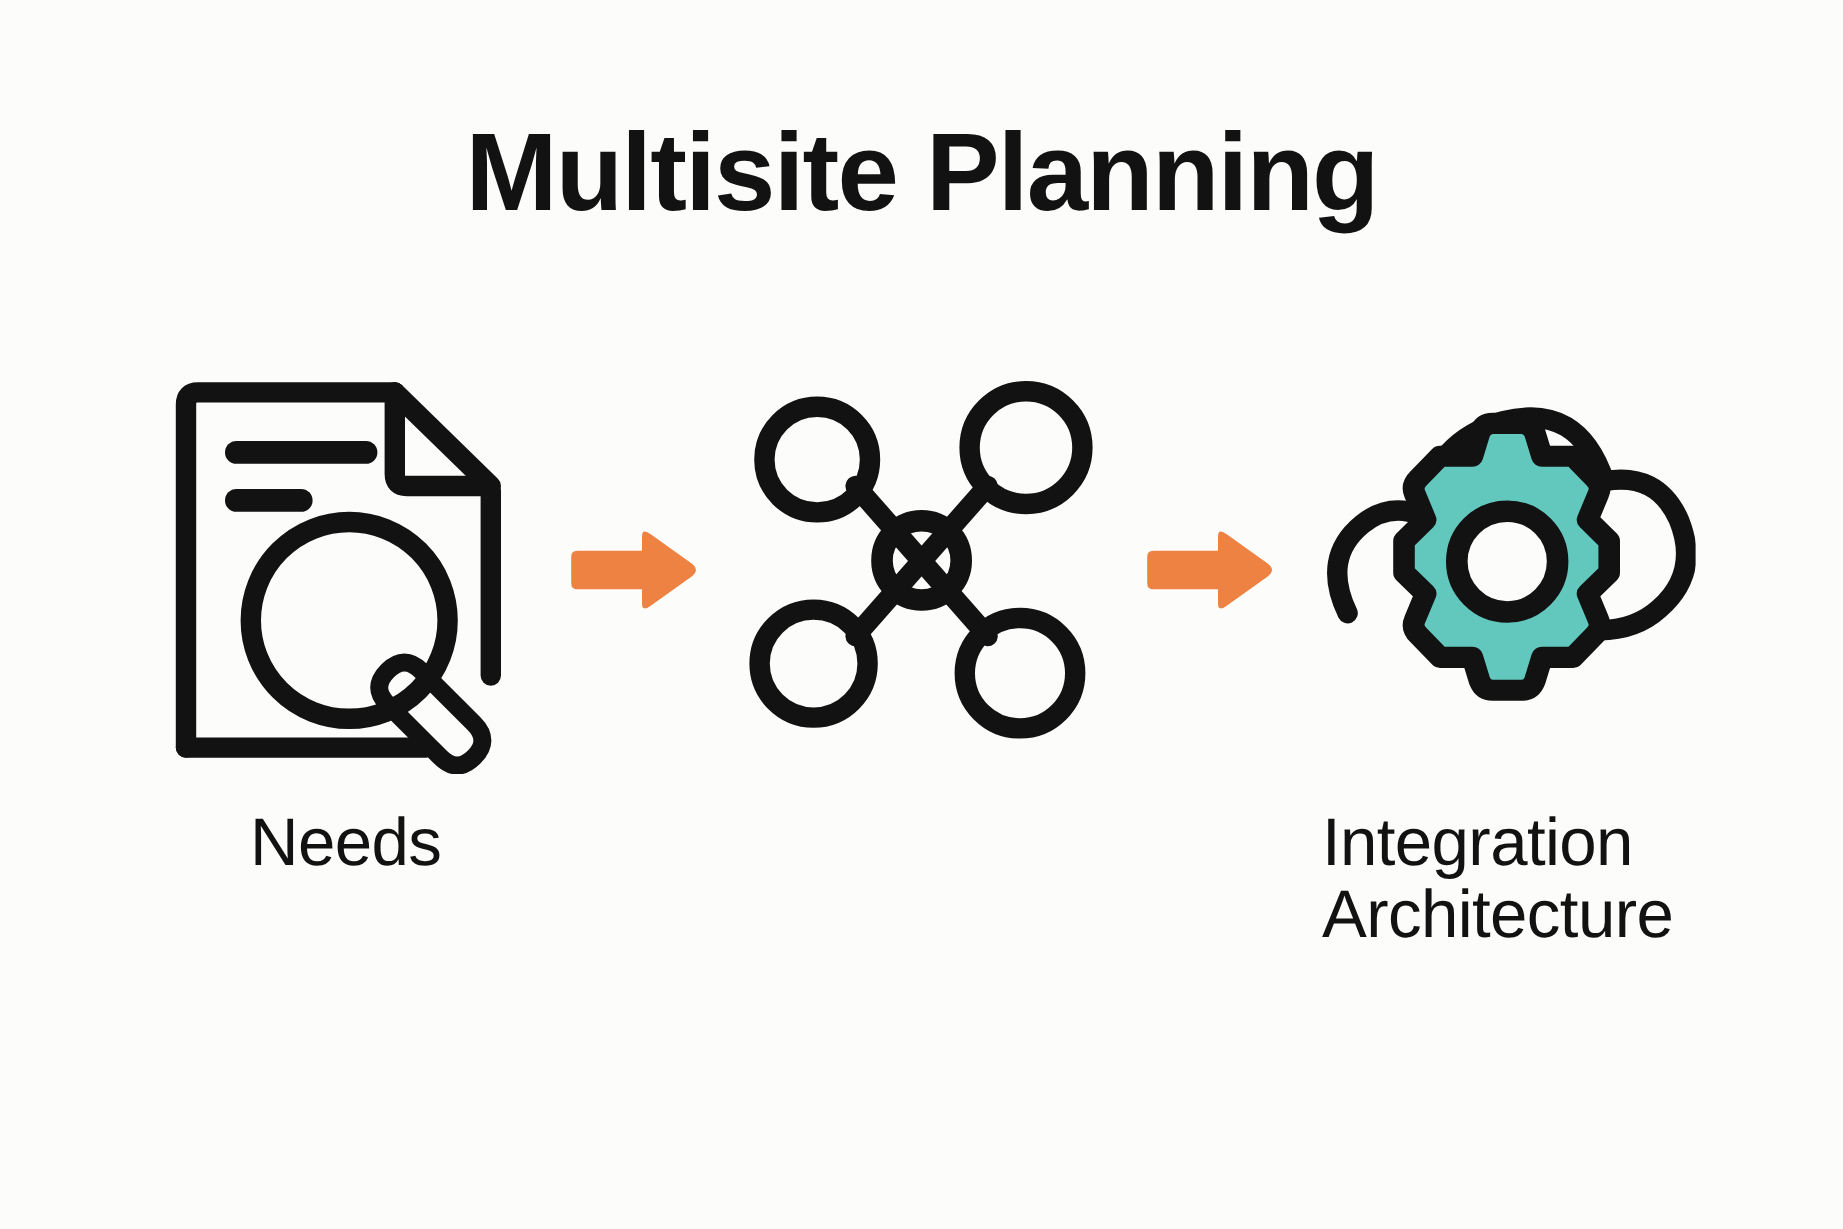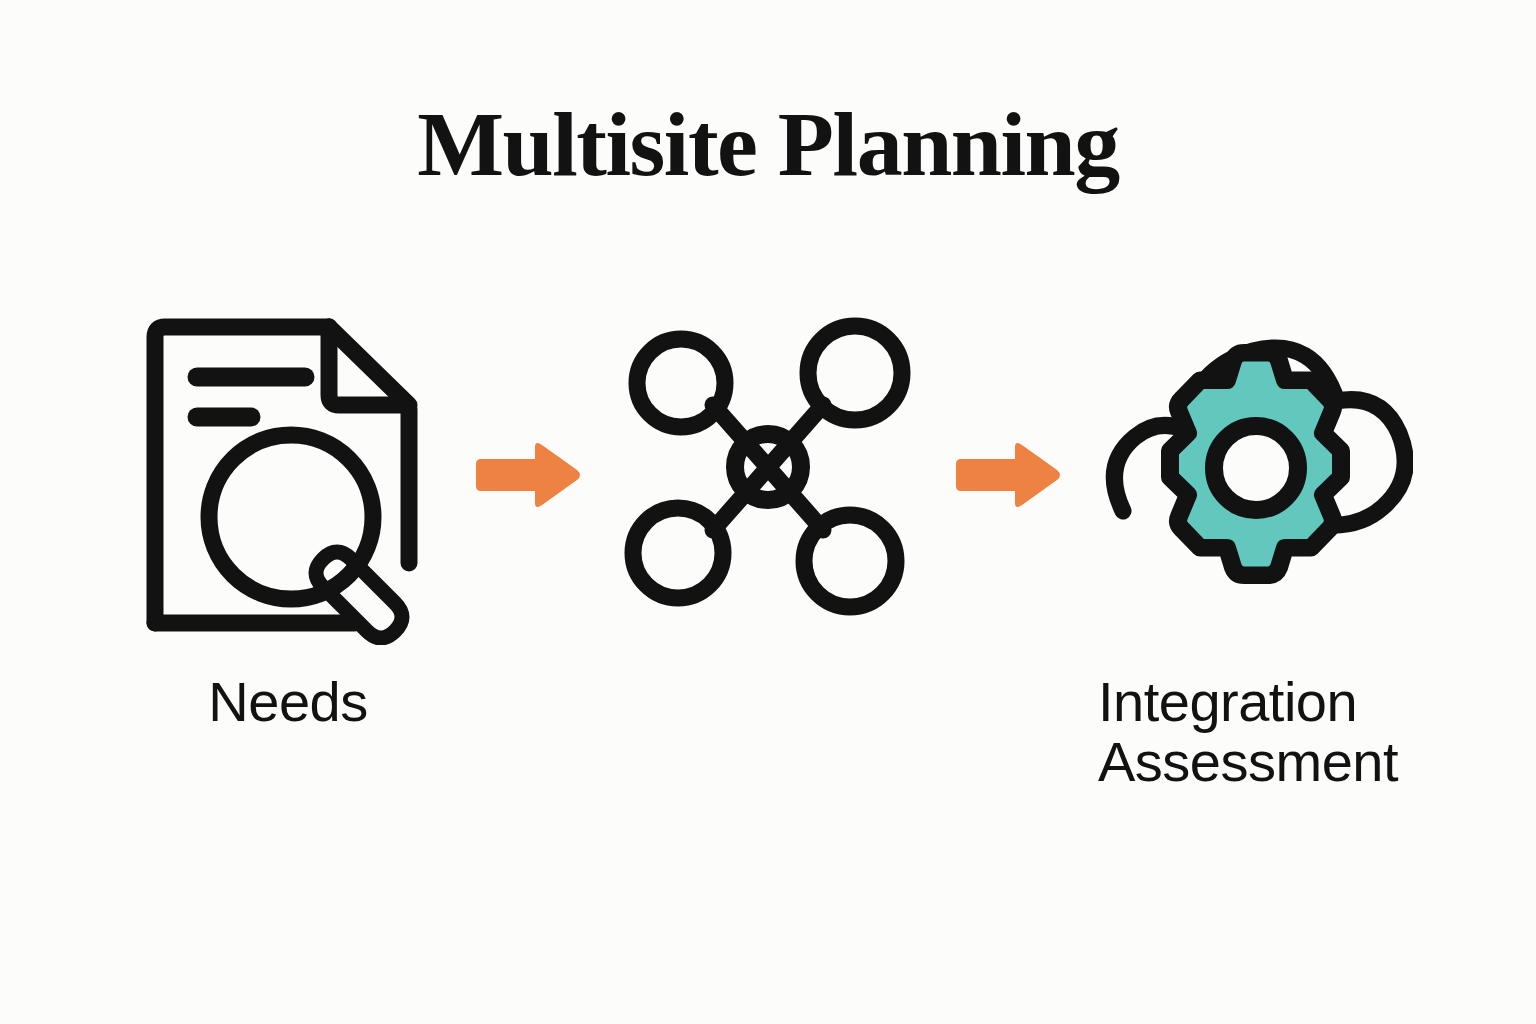--- a/index.html
+++ b/index.html
@@ -28,21 +28,20 @@
     top: 96px;
     left: 0;
     width: 1536px;
     text-align: center;
     font-size: 92px;
     font-weight: 700;
     letter-spacing: -1.5px;
     color: #121212;
     line-height: 1.05;
     white-space: nowrap;
-    font-family: Liberation Serif, serif;
   }
 
   
   .flow {
     position: absolute;
     top: 300px;
     left: 0;
     width: 1536px;
     height: 420px;
     display: flex;
@@ -181,18 +180,18 @@
                      L161 339 Q153 339 150 331 L144 311 L117 311
                      L99 292 Q93 286 96 279 L105 257 L87 239
                      L87 212 L105 194 L96 172 Q93 165 99 159 Z" fill="#62c8be" stroke="#121212" stroke-width="18" stroke-linejoin="round" transform="translate(0,-72) scale(1,0.98)"></path>
 
             <circle cx="173" cy="153" r="42" fill="#fcfcfa" stroke="#121212" stroke-width="18"></circle>
           </g>
         </svg>
       </div>
       <div class="step-label">
         <span>Integration</span>
-        <span class="l2">Assessment</span>
+        <span class="l2">Architecture</span>
       </div>
     </div>
 
   </div>
 </div>
 
 </body></html>

